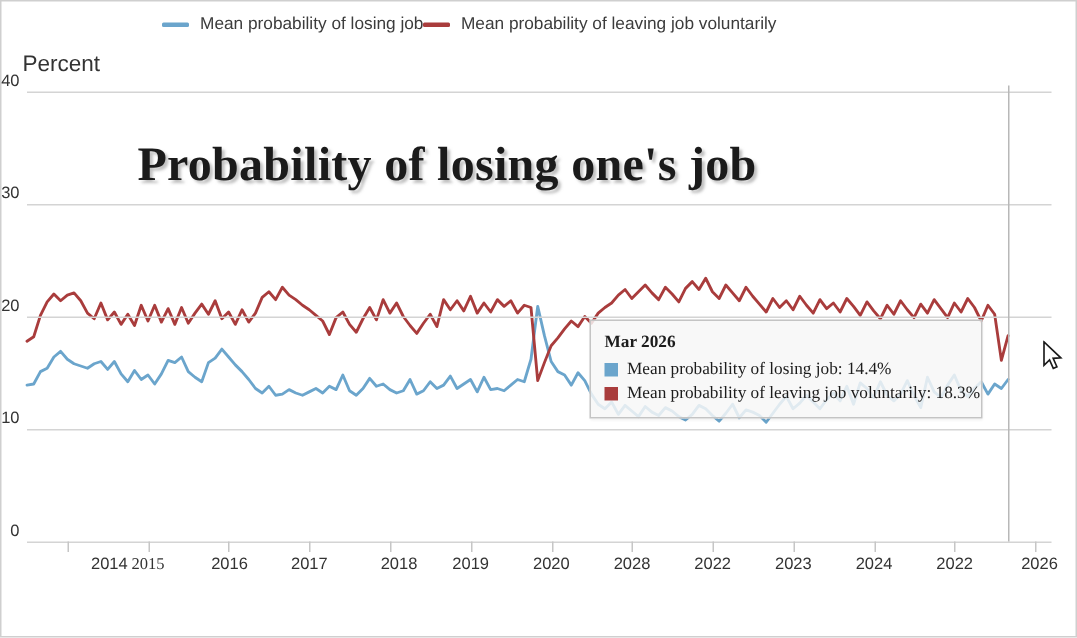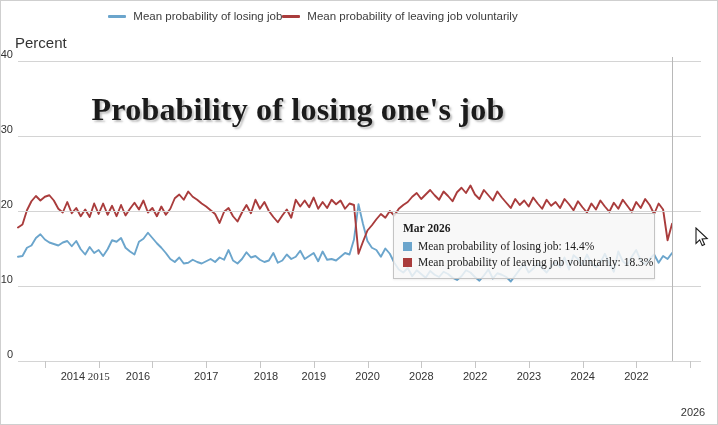--- a/index.html
+++ b/index.html
@@ -190,41 +190,41 @@
       <div class="ytick-label" style="top: 137px; left: -35px;">20</div>
       <div class="gridline" style="top: 75px;"></div>
       <div class="ytick-label" style="top: 62px; left: -35px;">30</div>
       <div class="gridline" style="top: 0px;"></div>
       <div class="ytick-label" style="top: -13px; left: -35px;">40</div>
       <div class="xtick" style="left: 26.8898px;"></div>
       <div class="xtick-label" style="left: 26.8898px; margin-left: 28px;">2014</div>
       <div class="xtick" style="left: 80.6693px;"></div>
       <div class="xtick-label" style="left: 80.6693px; font-family: Liberation Serif, serif;">2015</div>
       <div class="xtick" style="left: 134.449px;"></div>
-      <div class="xtick-label" style="left: 120px;">2016</div>
+      <div class="xtick-label" style="left: 135px;">2016</div>
       <div class="xtick" style="left: 188.228px;"></div>
       <div class="xtick-label" style="left: 188.228px; text-align: center;">2017</div>
       <div class="xtick" style="left: 242.008px;"></div>
       <div class="xtick-label" style="left: 248px;">2018</div>
       <div class="xtick" style="left: 295.787px;"></div>
       <div class="xtick-label" style="left: 295.787px;">2019</div>
       <div class="xtick" style="left: 349.567px;"></div>
       <div class="xtick-label" style="left: 349.567px;">2020</div>
       <div class="xtick" style="left: 403.346px;"></div>
       <div class="xtick-label" style="left: 403.346px;">2028</div>
       <div class="xtick" style="left: 457.126px;"></div>
       <div class="xtick-label" style="left: 457.126px;">2022</div>
       <div class="xtick" style="left: 510.906px;"></div>
       <div class="xtick-label" style="left: 510.906px;">2023</div>
       <div class="xtick" style="left: 564.685px;"></div>
       <div class="xtick-label" style="left: 564.685px;">2024</div>
       <div class="xtick" style="left: 618.465px;"></div>
       <div class="xtick-label" style="left: 618.465px;">2022</div>
       <div class="xtick" style="left: 672.244px;"></div>
-      <div class="xtick-label" style="left: 675px; margin-top: 36px;">2026</div>
+      <div class="xtick-label" style="left: 675px;">2026</div>
       <div id="crosshair" style="left: 654.056px;"></div>
     </div>
 
   <div id="chart-title">Probability of losing one's job</div>
 
   <div id="tooltip">
     <div id="tooltip-title">Mar 2026</div>
     <div class="tooltip-row">
       <span class="tooltip-swatch" style="background:#6ba5cc"></span>
       <span>Mean probability of losing job: 14.4%</span>

